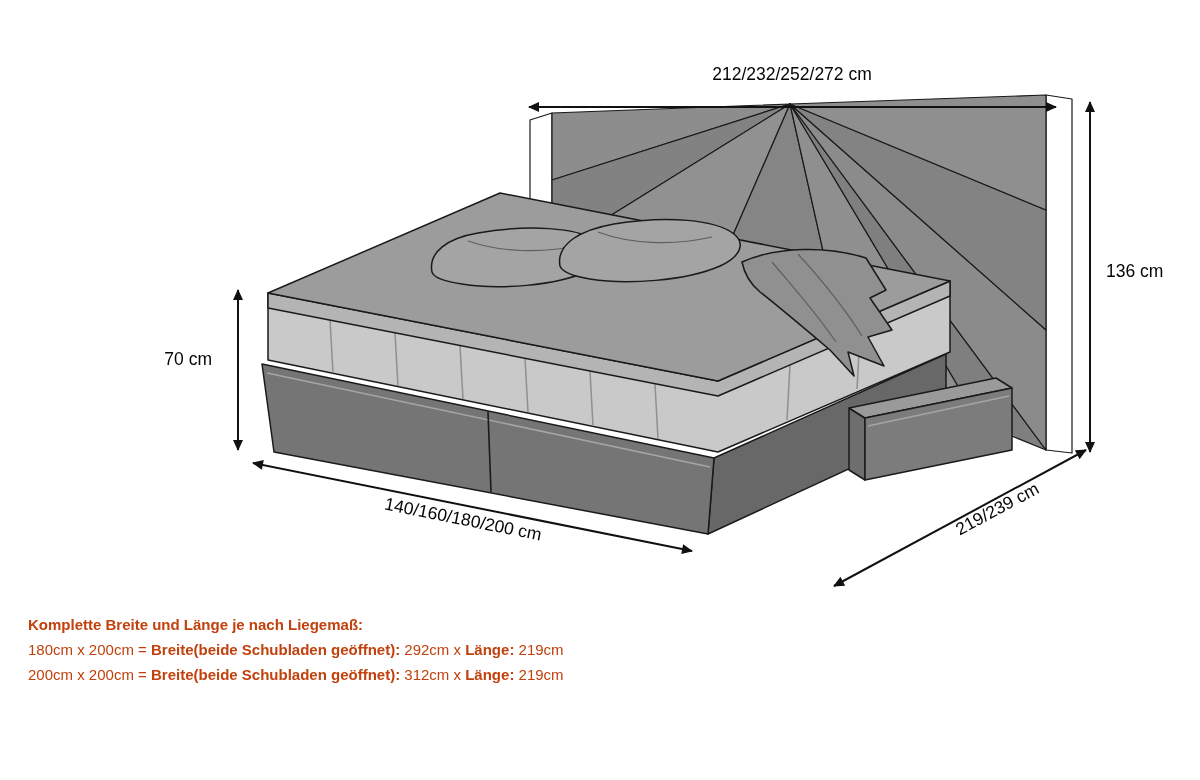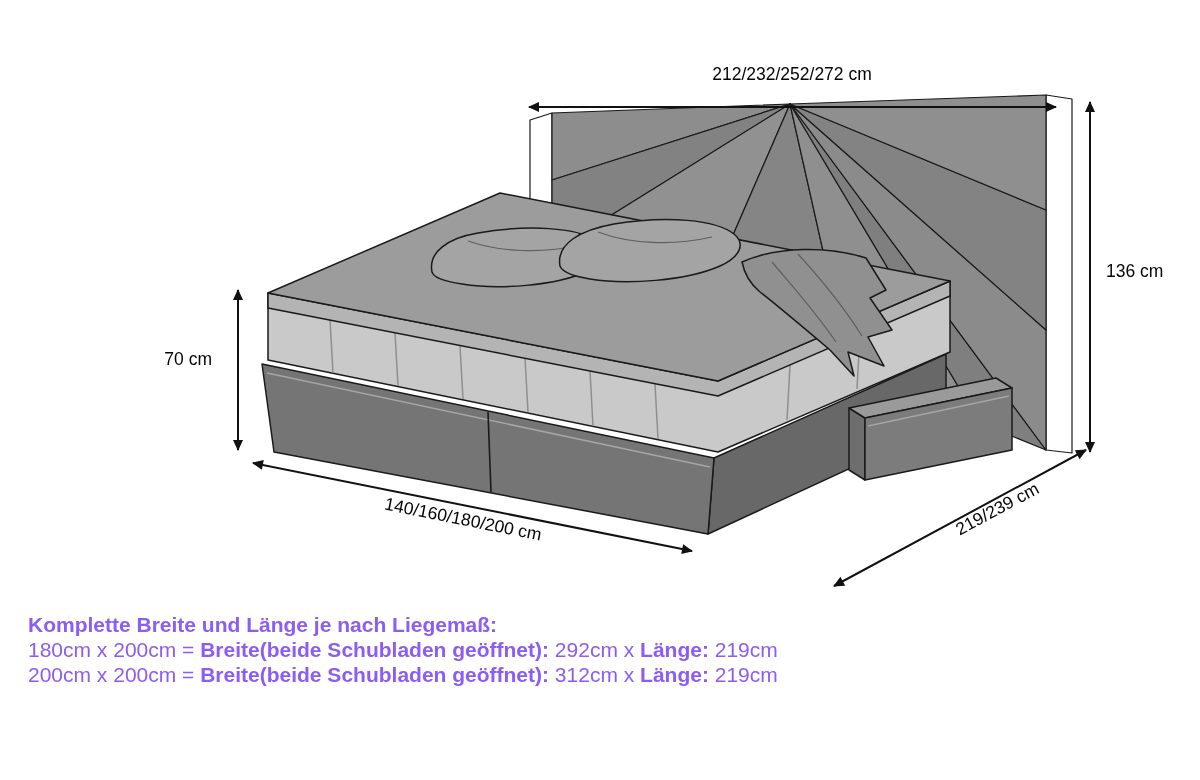--- a/index.html
+++ b/index.html
@@ -1,26 +1,26 @@
 <!DOCTYPE html>
 <html><head>
 <meta charset="utf-8">
 <style>
   html,body{margin:0;padding:0;background:#fff;}
   .page{position:relative;width:1200px;height:780px;background:#ffffff;overflow:hidden;
-        font-family:"Liberation Sans",sans-serif;color:#8b5cf6;}
+        font-family:"Liberation Sans",sans-serif;color:#c2410c;}
   svg{position:absolute;left:0;top:0;}
   svg text{font-family:"Liberation Sans",sans-serif;font-size:17.5px;fill:#050505;}
   .outline{stroke:#1a1a1a;stroke-width:1.5;stroke-linejoin:round;}
   .thin{stroke:#1a1a1a;stroke-width:1.2;stroke-linejoin:round;}
   .dim{stroke:#111;stroke-width:2;}
   .stitch{stroke:#8f8f8f;stroke-width:1.5;fill:none;}
   .pipe{stroke:#a5a5a5;stroke-width:1.5;fill:none;}
   .crease{stroke:#5f5f5f;stroke-width:1.2;fill:none;}
-  .info{position:absolute;left:28px;top:612px;font-size:21px;line-height:25px;}
+  .info{position:absolute;left:28px;top:612px;font-size:15px;line-height:25px;}
   .info-title{font-weight:bold;}
   .info-row b{font-weight:bold;}
 </style>
 </head>
 <body>
 
 <div class="page">
 
   <svg width="1200" height="610" viewBox="0 0 1200 610">
     <defs>

